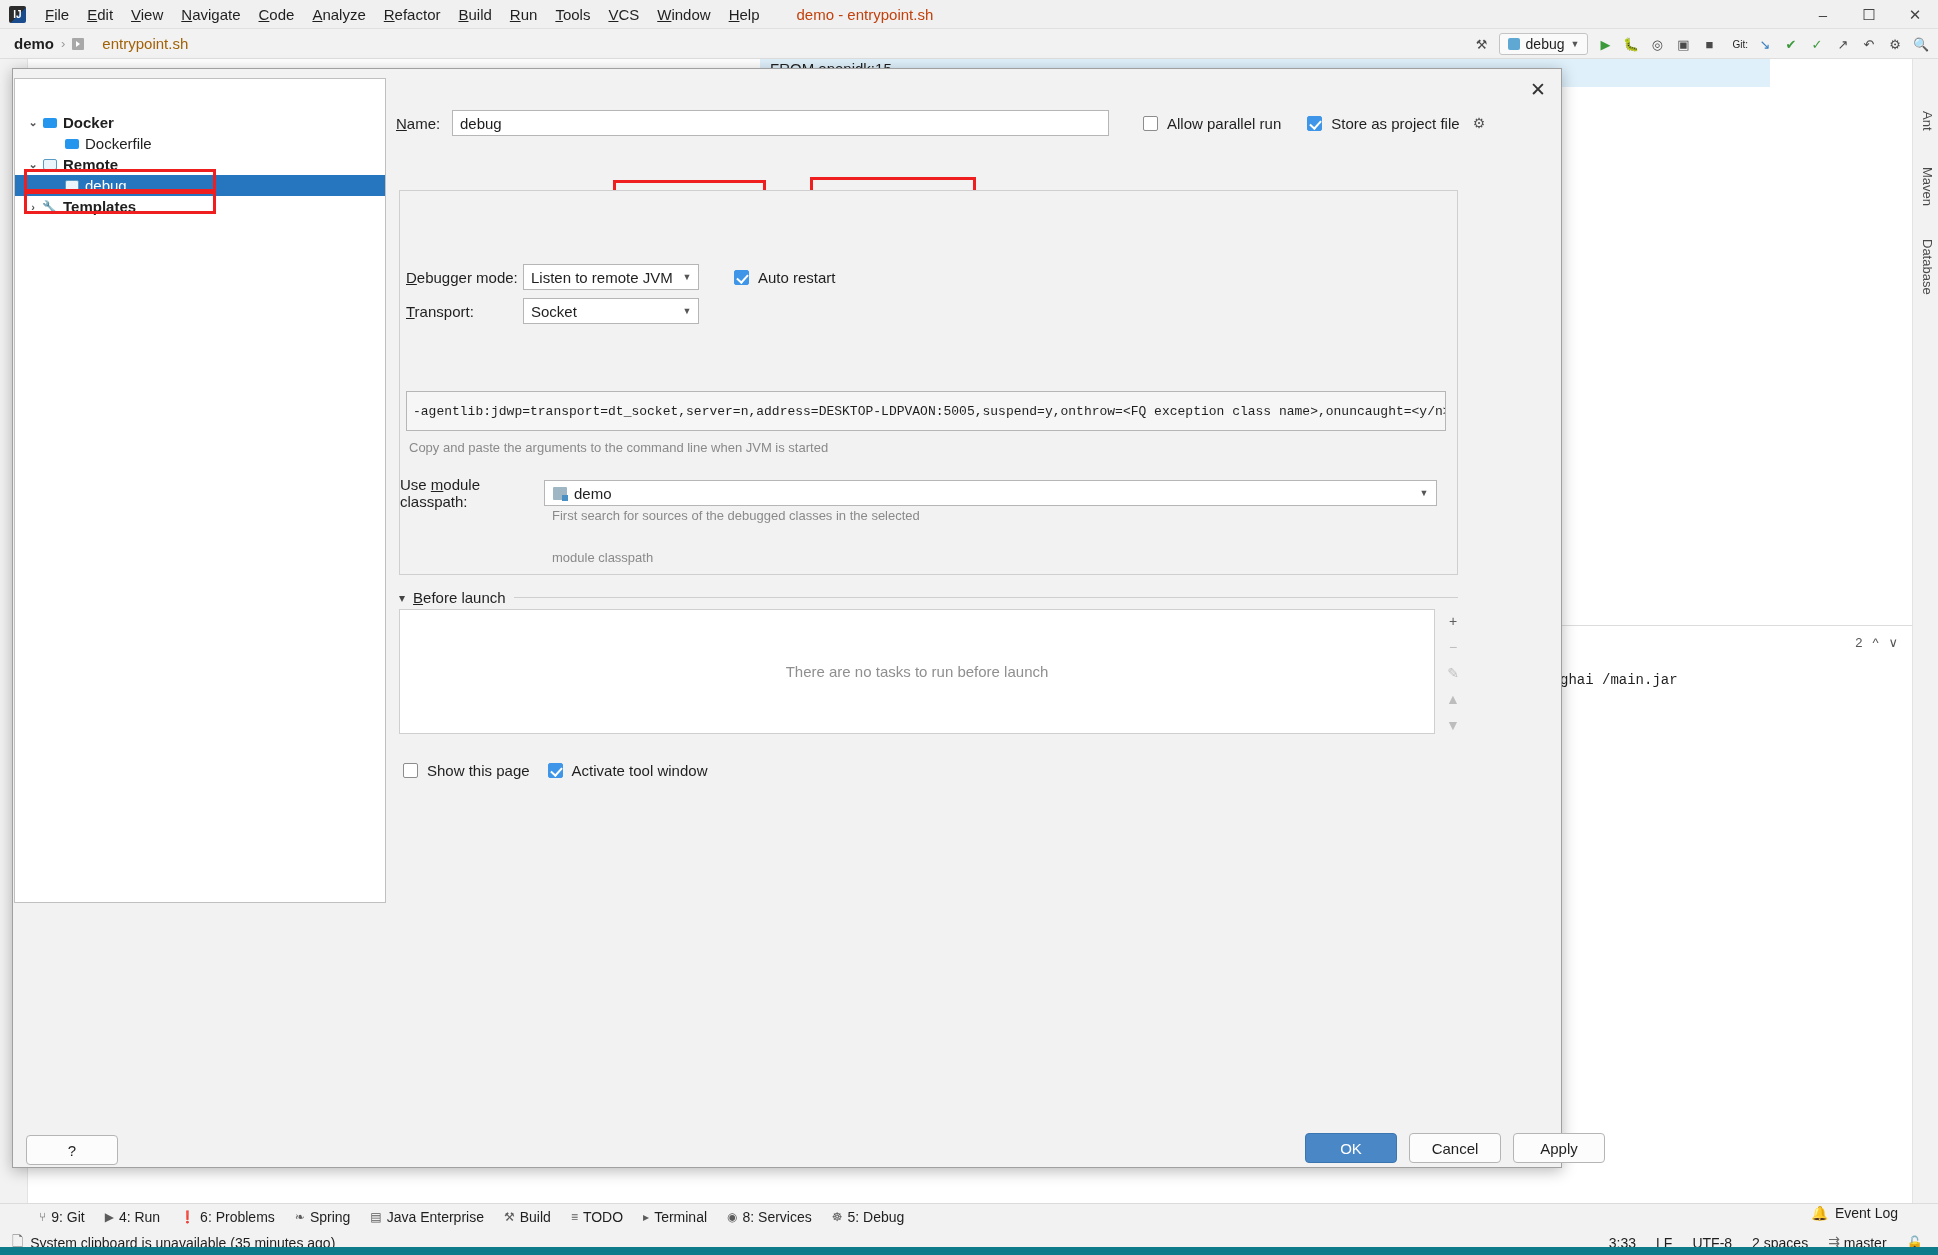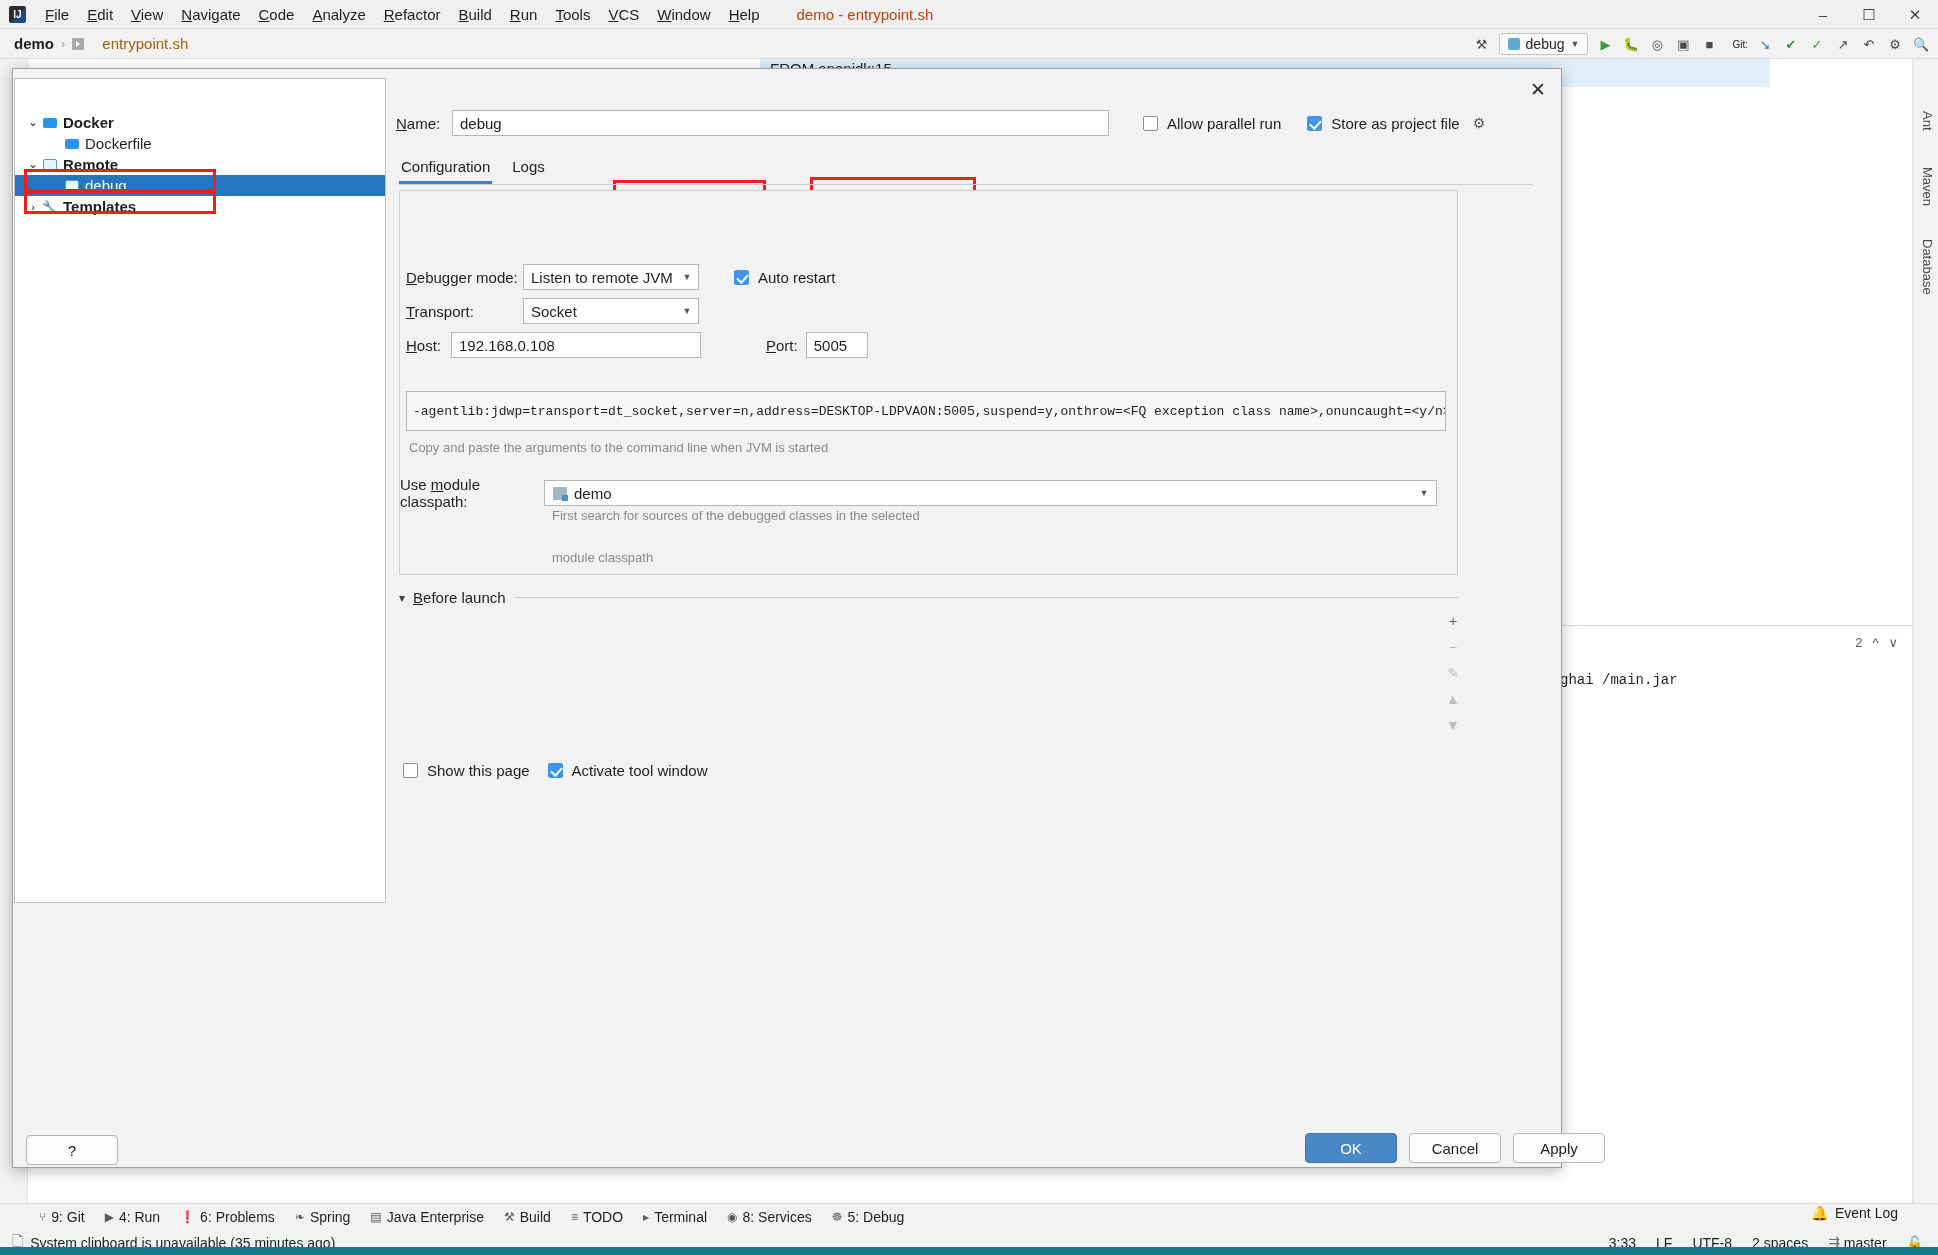--- a/index.html
+++ b/index.html
@@ -400,24 +400,20 @@
         <span class="cb" id="cb-parallel"></span>
         <span class="lbl">Allow parallel run</span>
       </div>
       <div style="display:flex;align-items:center;gap:9px;margin-left:26px;">
         <span class="cb on" id="cb-store"></span>
         <span class="lbl">Store as project file</span>
         <span style="font-size:14px;color:#555;margin-left:4px;">⚙</span>
       </div>
     </div>
 
-    <div class="tabs" style="position:absolute; left:3px; top:76px; width:1134px;">
-      <div class="tab active">Configuration</div>
-      <div class="tab">Logs</div>
-    </div>
 
     <div class="panelbox" style="position:absolute; left:3px; top:112px; width:1059px; height:385px;"></div>
 
     <div class="row" style="position:absolute; left:10px; top:186px;">
       <span class="lbl" style="width:112px;"><span class="u">D</span>ebugger mode:</span>
       <div class="combo" style="width:176px; margin-left:5px;">
         <span>Listen to remote JVM</span>
         <span class="arrow">▼</span>
       </div>
       <div style="display:flex;align-items:center;gap:9px;margin-left:35px;">
@@ -427,30 +423,20 @@
     </div>
 
     <div class="row" style="position:absolute; left:10px; top:220px;">
       <span class="lbl" style="width:112px;"><span class="u">T</span>ransport:</span>
       <div class="combo" style="width:176px; margin-left:5px;">
         <span>Socket</span>
         <span class="arrow">▼</span>
       </div>
     </div>
 
-    <div class="row" style="position:absolute; left:10px; top:254px;">
-      <span class="lbl" style="width:40px;"><span class="u">H</span>ost:</span>
-      <div class="txtinput" style="width:250px; margin-left:5px;">
-        <span>192.168.0.108</span>
-      </div>
-      <span class="lbl" style="margin-left:65px;"><span class="u">P</span>ort:</span>
-      <div class="txtinput" style="width:62px; margin-left:8px;">
-        <span>5005</span>
-      </div>
-    </div>
 
 
     <div class="argsbox" style="position:absolute; left:10px; top:313px; width:1040px;">
       <span>-agentlib:jdwp=transport=dt_socket,server=n,address=DESKTOP-LDPVAON:5005,suspend=y,onthrow=&lt;FQ exception class name&gt;,onuncaught=&lt;y/n&gt;</span>
     </div>
 
     <div class="hint" style="position:absolute; left:13px; top:362px;">Copy and paste the arguments to the command line when JVM is started</div>
 
     <div class="row" style="position:absolute; left:4px; top:398px;">
       <span class="lbl" style="width:140px;">Use <span class="u">m</span>odule classpath:</span>
@@ -463,20 +449,23 @@
       </div>
     </div>
     <div class="hint" style="position:absolute; left:156px; top:430px;">First search for sources of the debugged classes in the selected</div>
     <div class="hint" style="position:absolute; left:156px; top:472px;">module classpath</div>
 
     <div class="bl-hdr" style="position:absolute; left:3px; top:511px; width:1059px;">
       <span style="font-size:12px;color:#444;">▾</span>
       <span class="lbl"><span class="u">B</span>efore launch</span>
       <span class="bl-line"></span>
     </div>
+    <div class="bl-body" style="position:absolute; left:3px; top:531px; width:1036px;">
+      <span class="bl-empty">There are no tasks to run before launch</span>
+    </div>
     <div class="bl-side" style="position:absolute; left:1044px; top:531px;">
       <div>+</div>
       <div class="dim">−</div>
       <div class="dim">✎</div>
       <div class="dim">▲</div>
       <div class="dim">▼</div>
     </div>
 
     <div class="row" style="position:absolute; left:7px; top:684px;">
       <div style="display:flex;align-items:center;gap:9px;">

